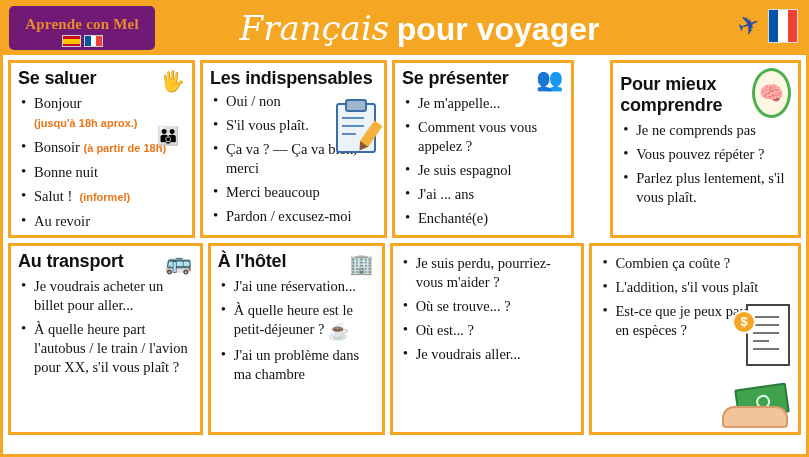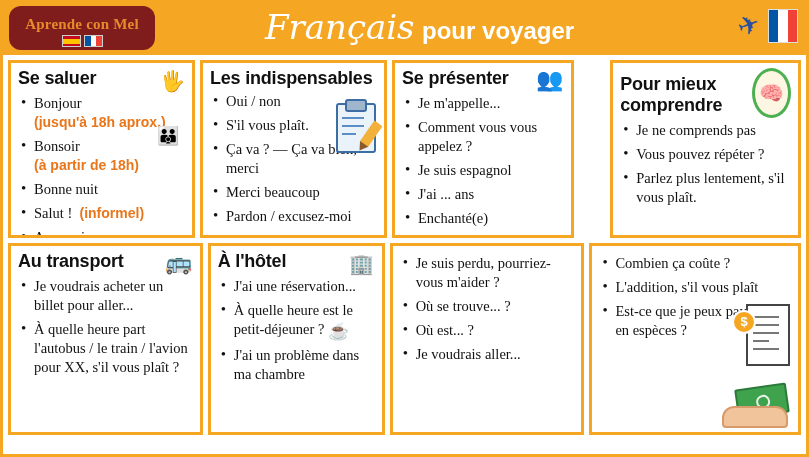--- a/index.html
+++ b/index.html
@@ -29,22 +29,22 @@
     display: flex;
     align-items: center;
     justify-content: center;
   }
   .brand {
     position: absolute;
     left: 6px;
     top: 3px;
     width: 146px;
     height: 44px;
-    background: #7f1d1d;
-    border-radius: 12px;
+    background: #701a75;
+    border-radius: 5px;
     display: flex;
     flex-direction: column;
     align-items: center;
     justify-content: flex-end;
     padding-bottom: 2px;
     box-sizing: border-box;
   }
   .brand-flags {
     display: flex;
     gap: 3px;
@@ -81,21 +81,21 @@
   }
   .title .t-script {
     font-family: "DejaVu Serif", serif;
     font-style: italic;
     font-weight: normal;
     font-size: 34px;
   }
   .title .t-bold {
     font-family: "Liberation Sans", sans-serif;
     font-weight: bold;
-    font-size: 24px;
+    font-size: 32px;
   }
   .header-icons {
     position: absolute;
     right: 8px;
     top: 6px;
     display: flex;
     align-items: center;
     gap: 8px;
   }
   .plane {
@@ -167,21 +167,21 @@
     content: "\2022";
     position: absolute;
     left: -13px;
     top: -1px;
     font-size: 15px;
     color: #111111;
   }
   .note {
     color: #E8761B;
     font-weight: bold;
-    font-size: 14px;
+    font-size: 11px;
     font-family: "Liberation Sans", sans-serif;
     white-space: nowrap;
   }
   .hdr-row {
     display: flex;
     align-items: flex-end;
     justify-content: space-between;
   }
   .hand {
     font-size: 20px;

